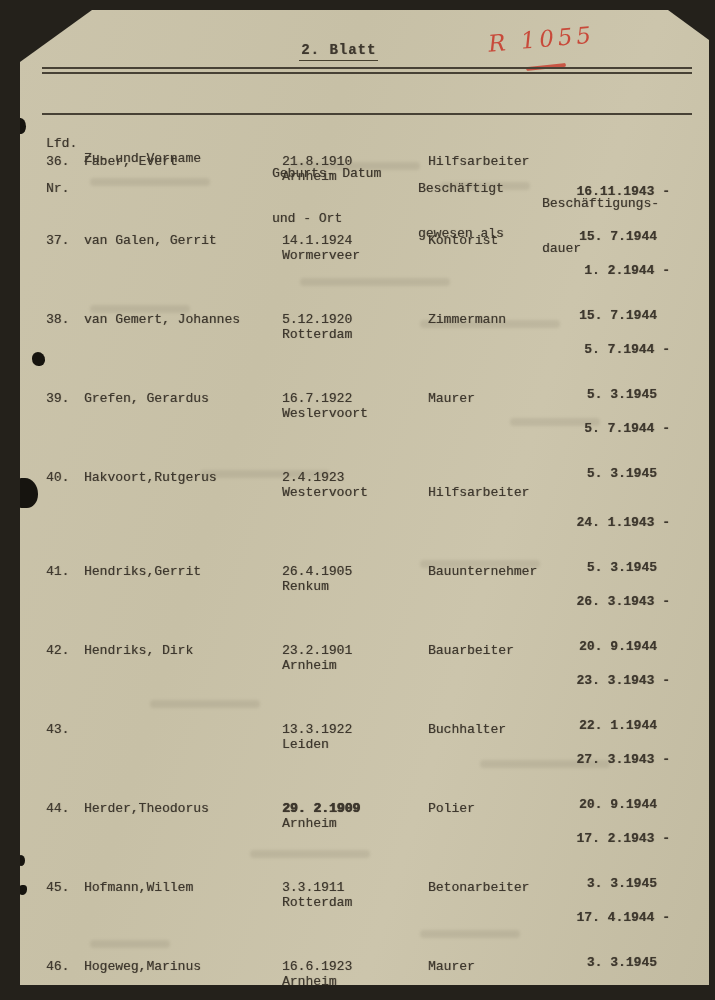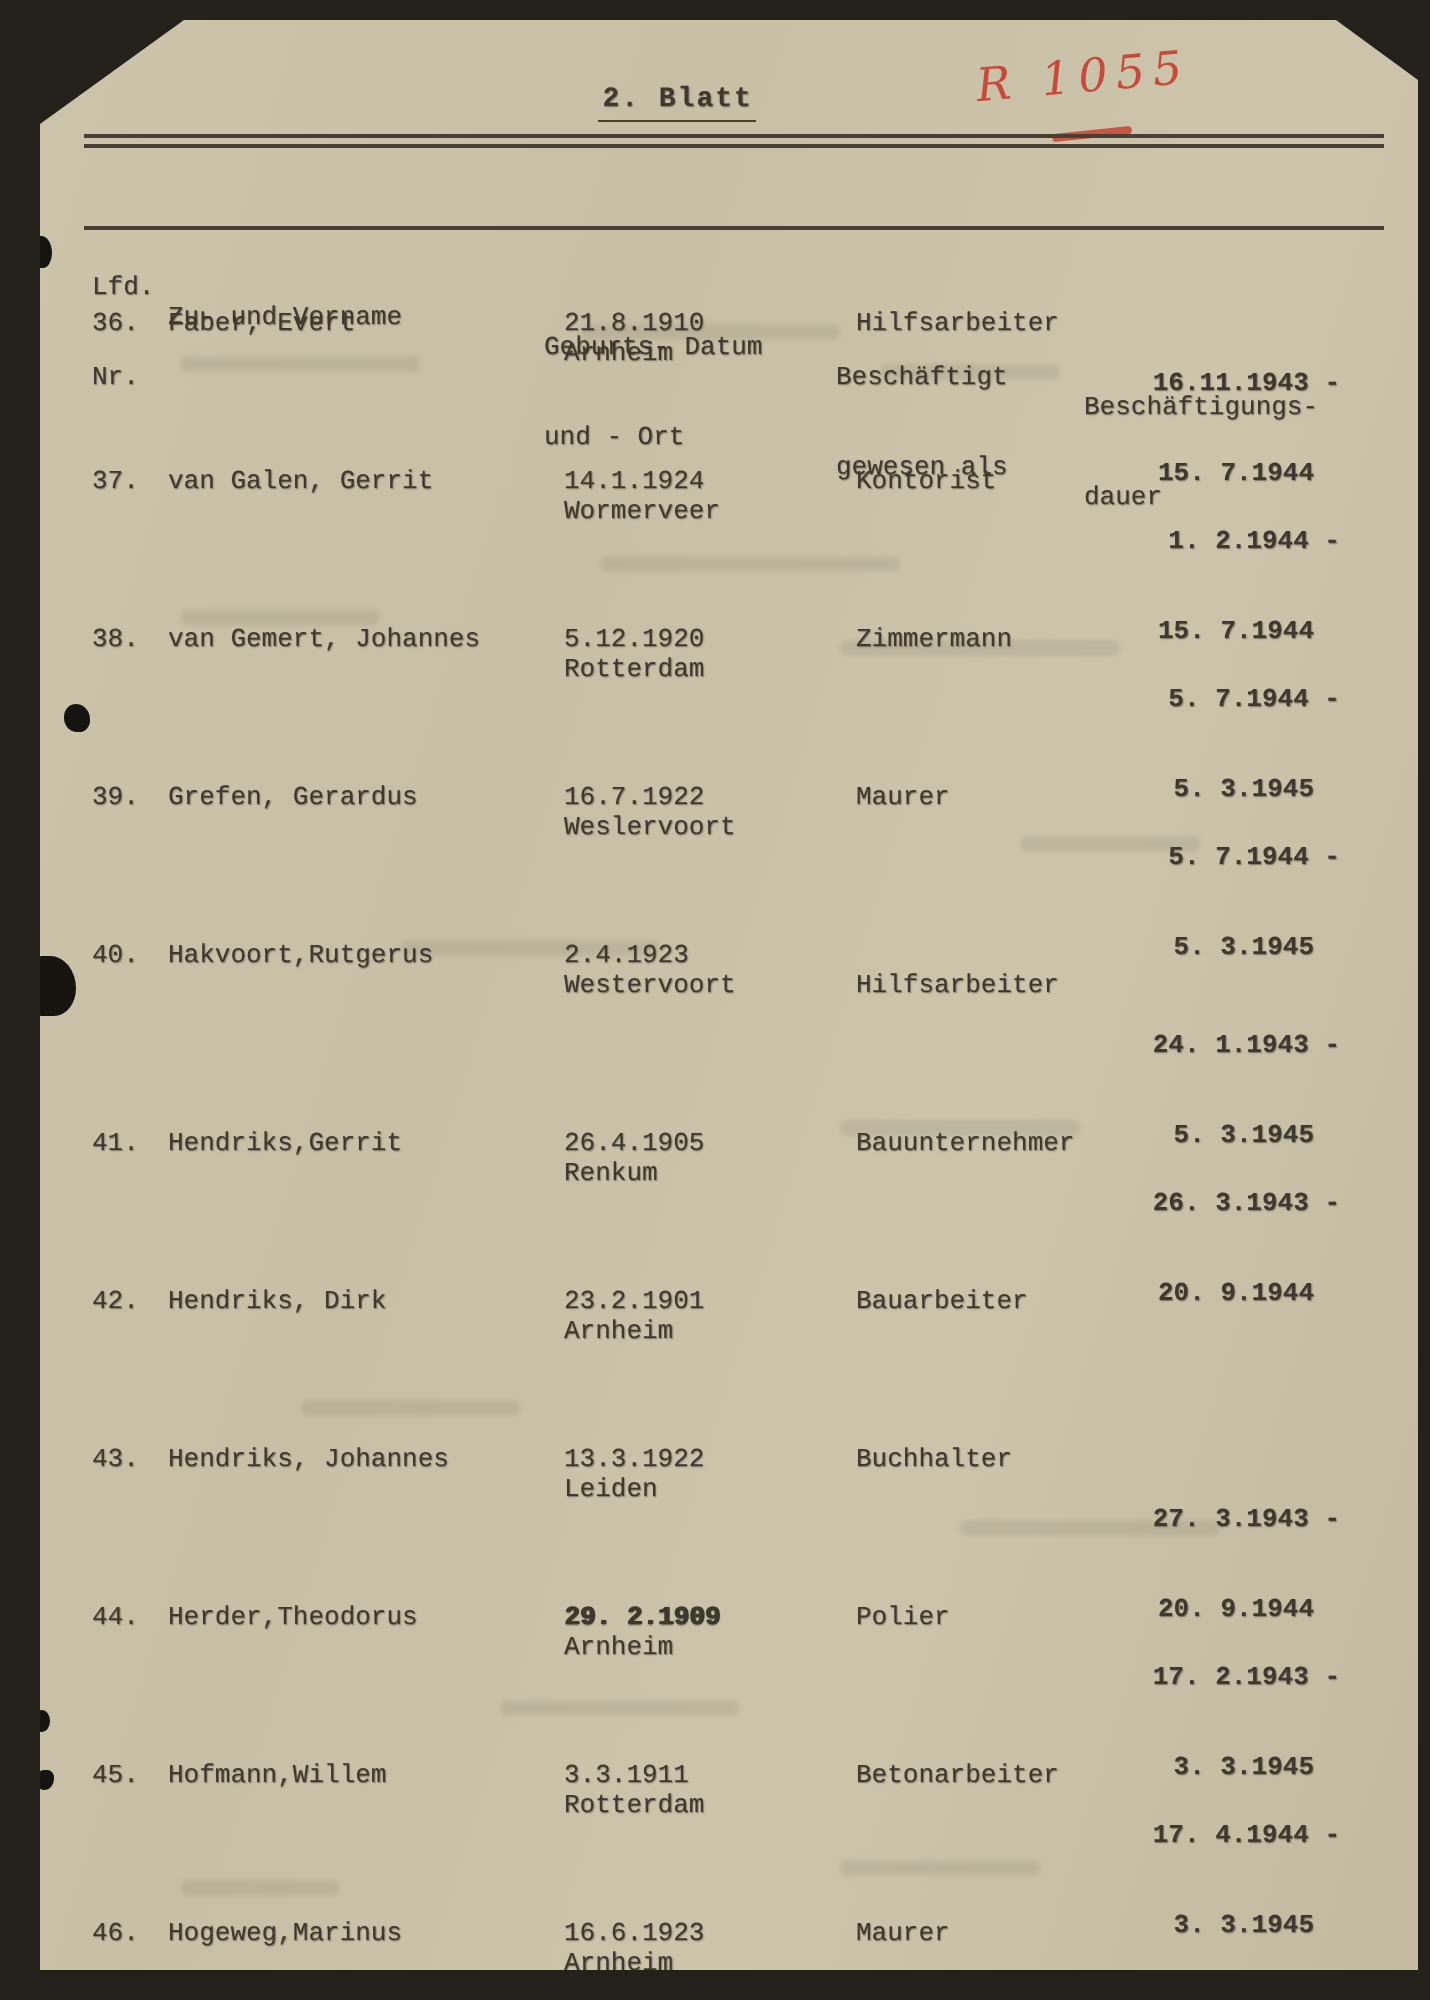--- a/index.html
+++ b/index.html
@@ -200,25 +200,28 @@
       <span class="p1">26. 3.1943 -</span>
       <span class="p2">20. 9.1944</span>
     </span>
   </div>
 
   <div class="row">
     <span class="c-num">42.</span>
     <span class="c-name"><span class="ln">Hendriks, Dirk</span></span>
     <span class="c-birth"><span class="ln">23.2.1901</span><span class="ln">Arnheim</span></span>
     <span class="c-occ">Bauarbeiter</span>
+    <span class="c-per">
+      <span class="p1">23. 3.1943 -</span>
+      <span class="p2">22. 1.1944</span>
+    </span>
   </div>
 
   <div class="row">
     <span class="c-num">43.</span>
-    <span class="c-name"><span class="ln">Hendriks, Johannes</span></span>
     <span class="c-birth"><span class="ln">13.3.1922</span><span class="ln">Leiden</span></span>
     <span class="c-occ">Buchhalter</span>
     <span class="c-per">
       <span class="p1">27. 3.1943 -</span>
       <span class="p2">20. 9.1944</span>
     </span>
   </div>
 
   <div class="row v-bold-date">
     <span class="c-num">44.</span>

